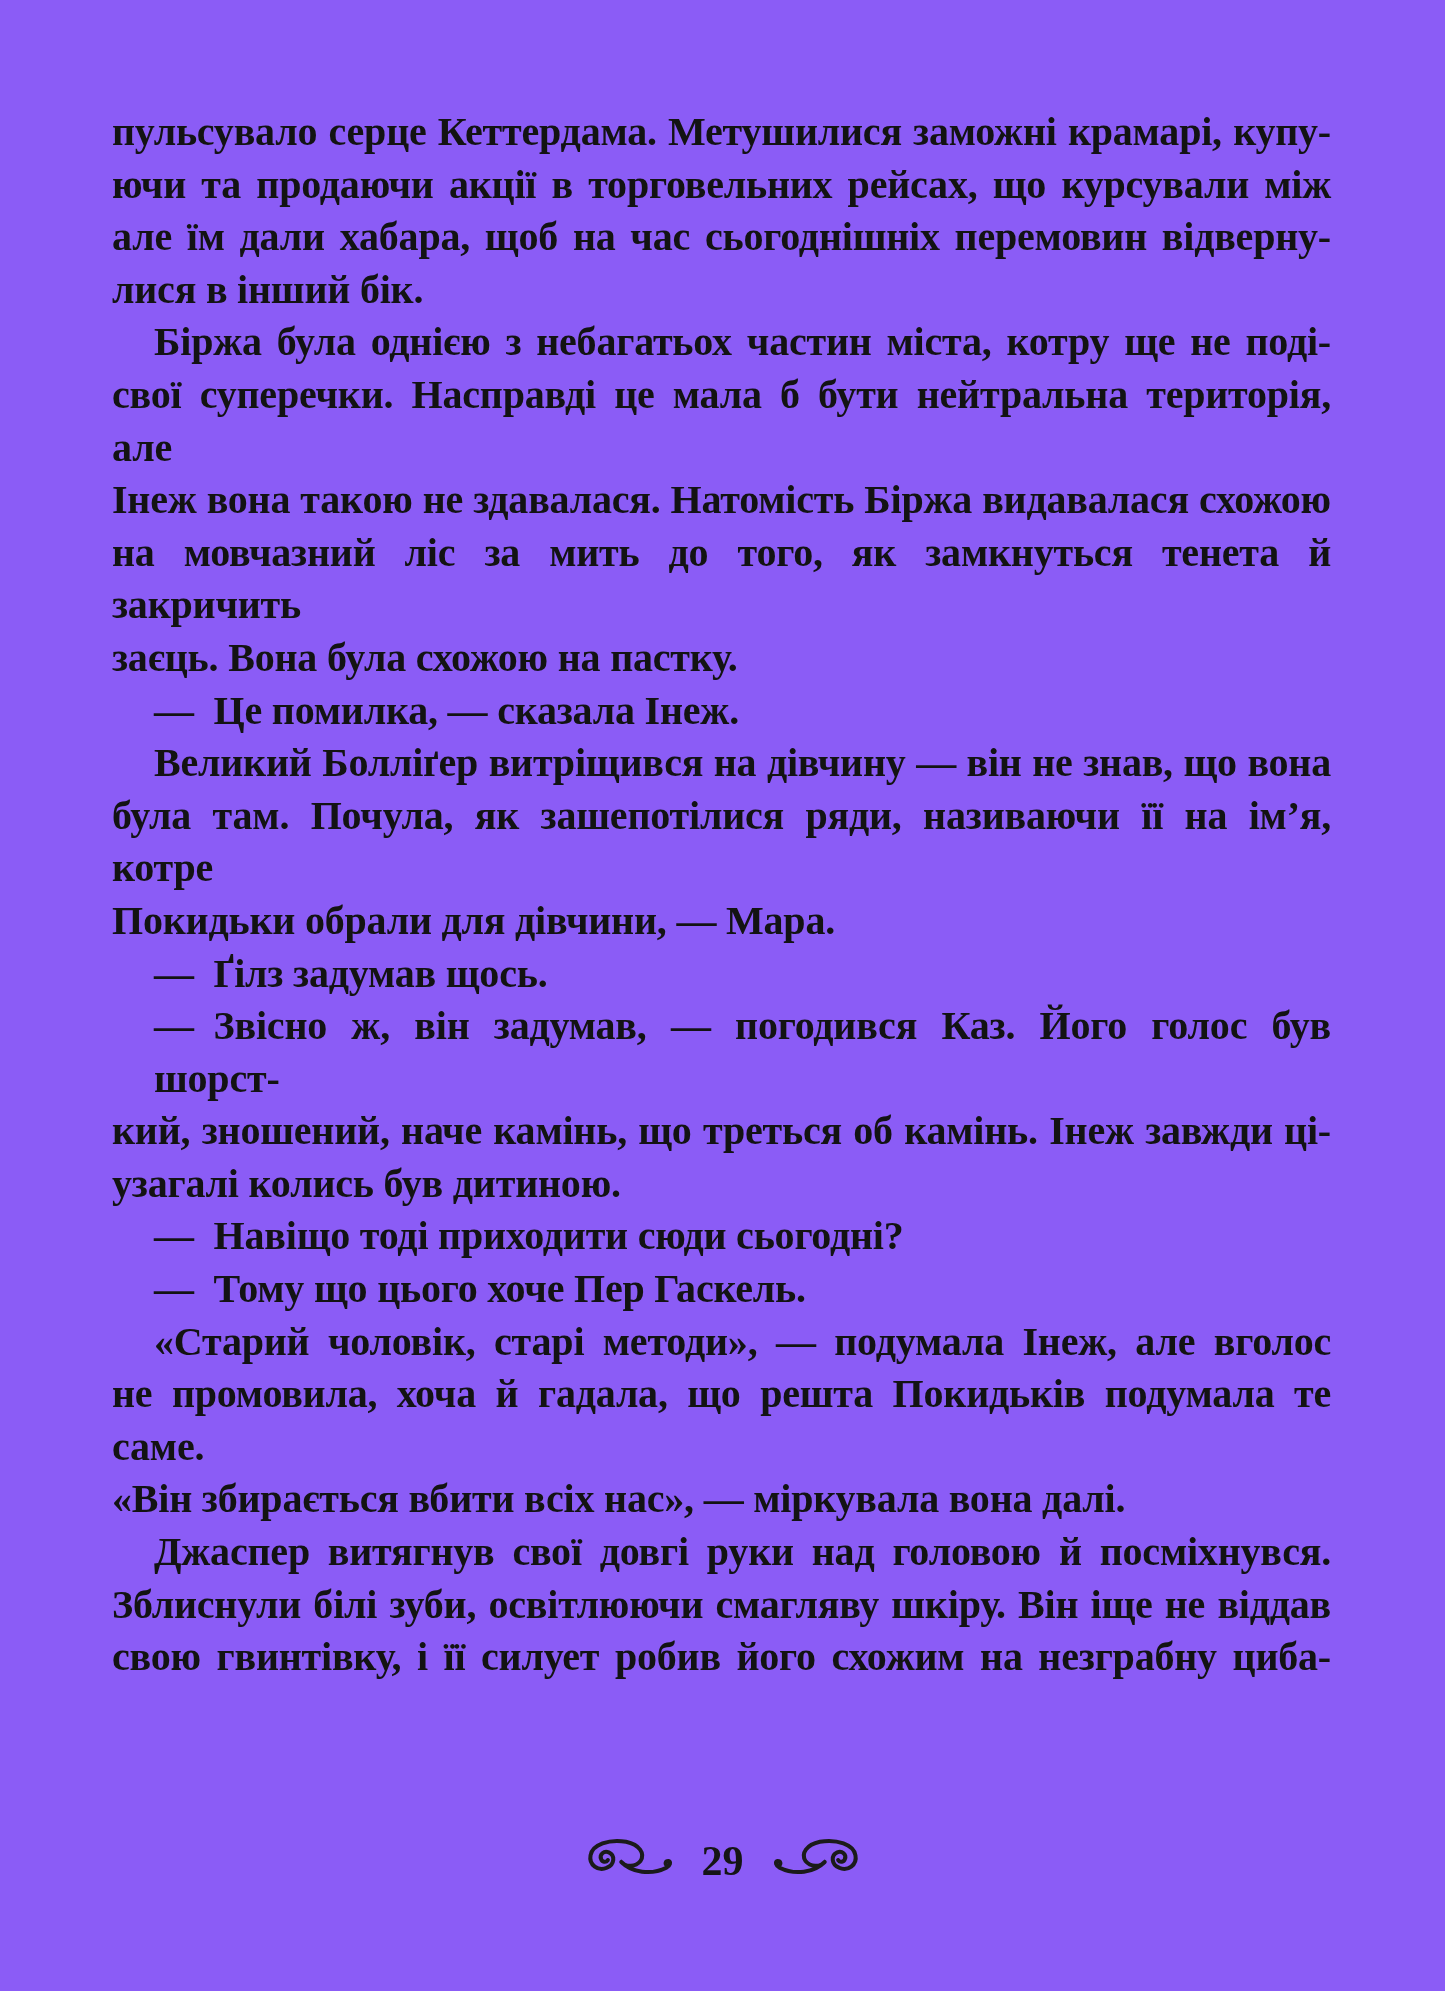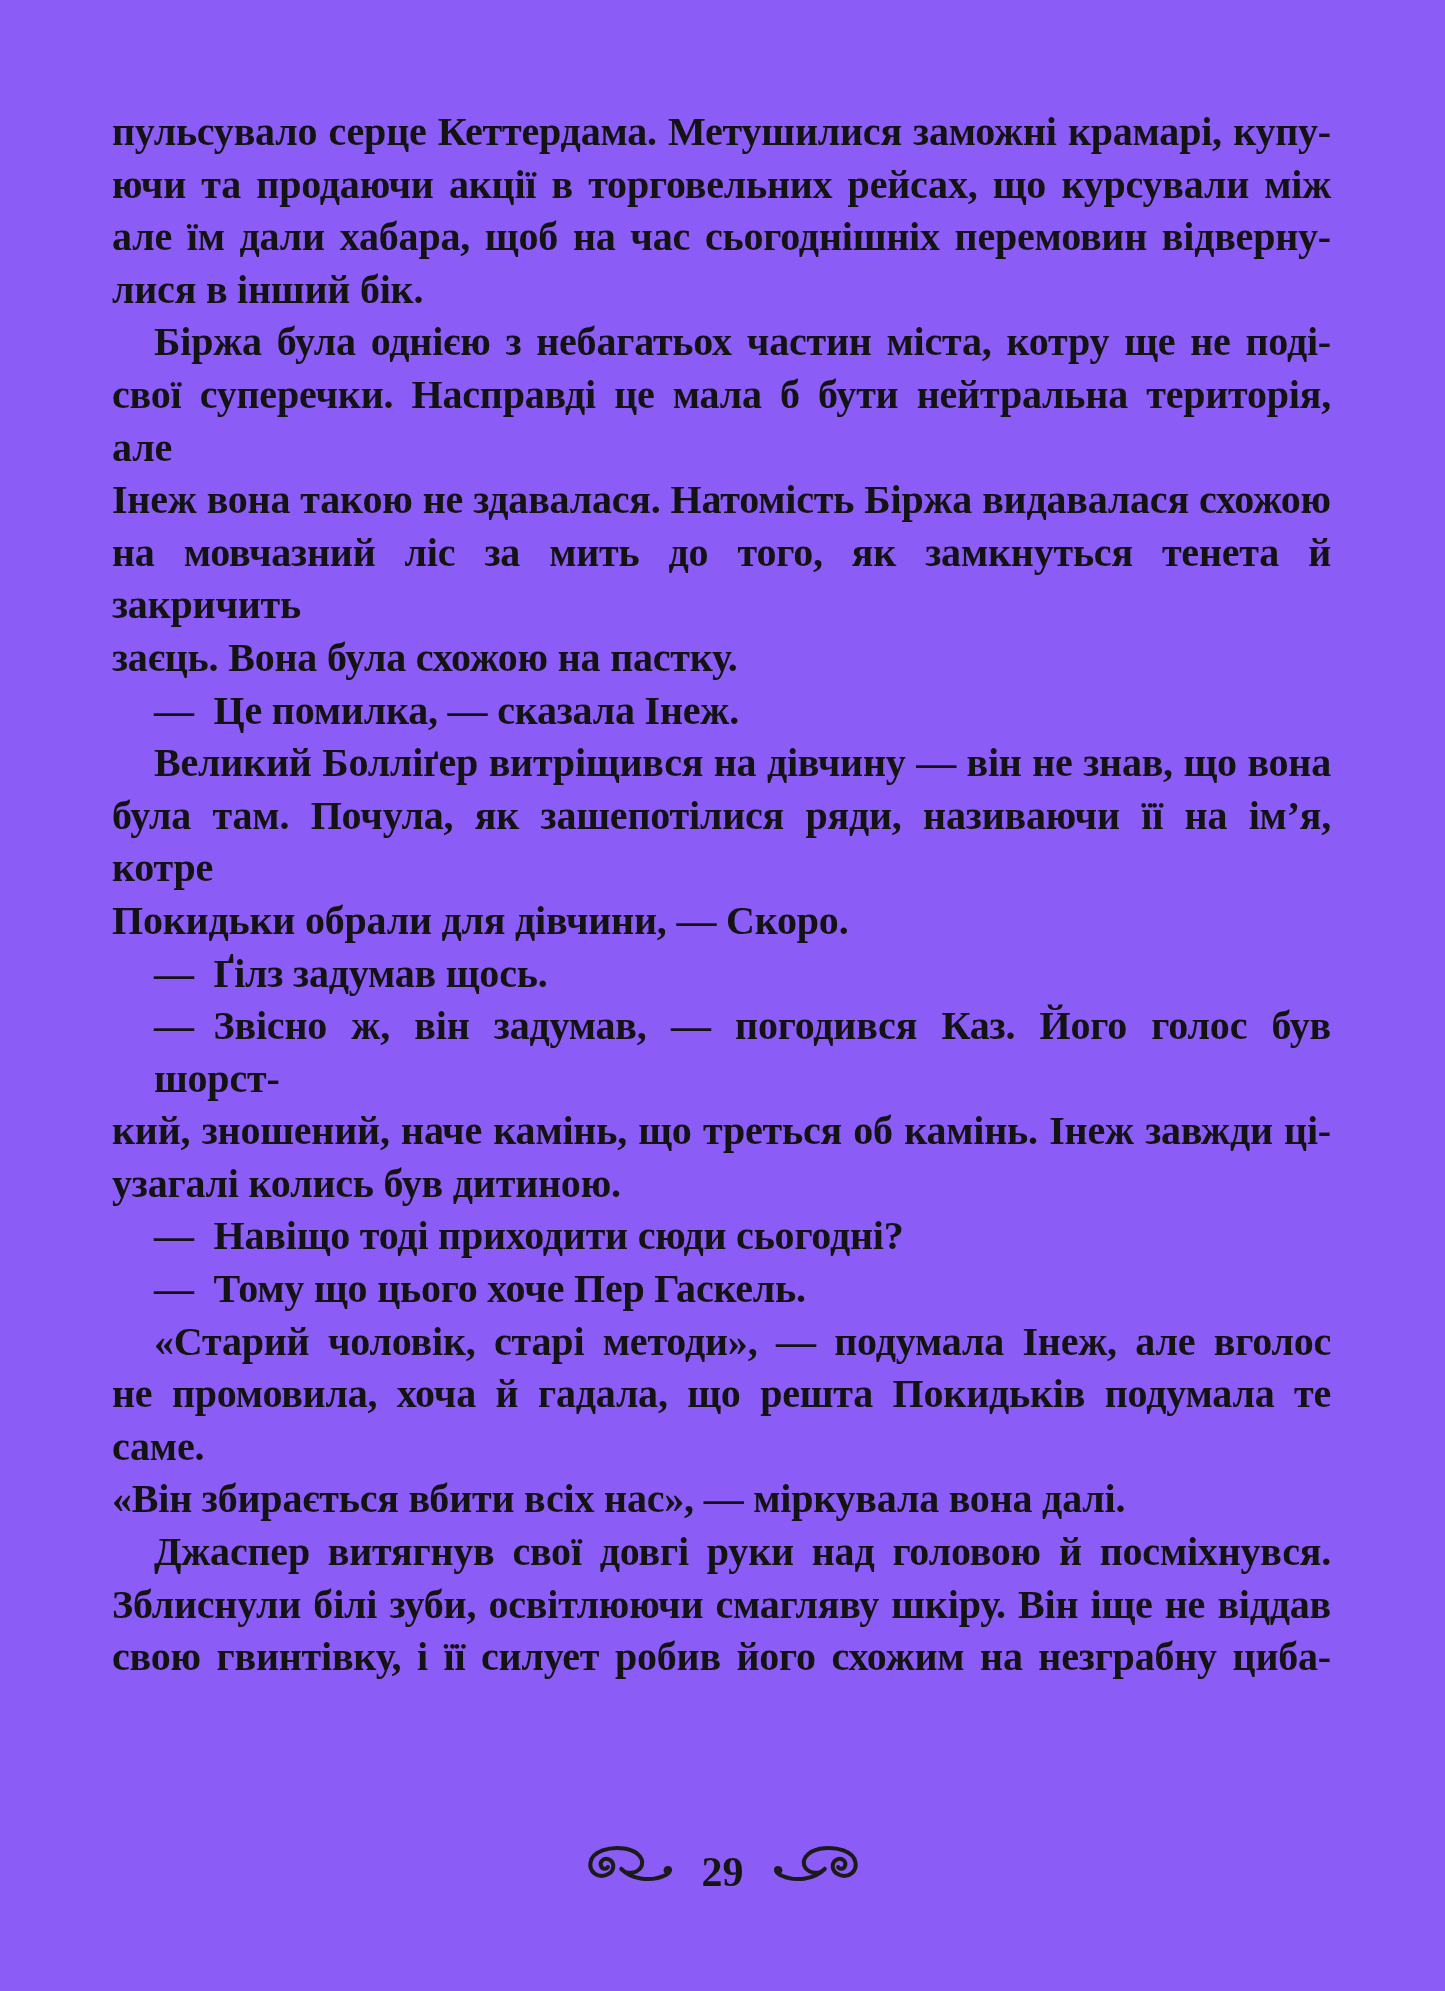--- a/index.html
+++ b/index.html
@@ -40,21 +40,20 @@
   }
   .it {
   }
   .footer {
     position: absolute;
     left: 0;
     top: 1836px;
     width: 1445px;
     height: 64px;
     display: flex;
-    align-items: center;
     justify-content: center;
     gap: 26px;
   }
   .pagenum {
     font-size: 42px;
     font-weight: 700;
     color: #151515;
     position: relative;
     top: 4px;
     line-height: 1;
@@ -74,21 +73,21 @@
       <div class="line"><span>але їм дали хабара, щоб на час сьогоднішніх перемовин відверну-</span></div>
       <div class="line end"><span>лися в інший бік.</span></div>
       <div class="line indent"><span>Біржа була однією з небагатьох частин міста, котру ще не поді-</span></div>
       <div class="line"><span>свої суперечки. Насправді це мала б бути нейтральна територія, але</span></div>
       <div class="line"><span>Інеж вона такою не </span><span class="it">здавалася</span><span>. Натомість Біржа видавалася схожою</span></div>
       <div class="line"><span>на мовчазний ліс за мить до того, як замкнуться тенета й закричить</span></div>
       <div class="line end"><span>заєць. Вона була схожою на пастку.</span></div>
       <div class="line indent end"><span>— Це помилка, — сказала Інеж.</span></div>
       <div class="line indent"><span>Великий Болліґер витріщився на дівчину — він не знав, що вона</span></div>
       <div class="line"><span>була там. Почула, як зашепотілися ряди, називаючи її на ім’я, котре</span></div>
-      <div class="line end"><span>Покидьки обрали для дівчини, — </span><span class="it">Скоро</span><span>.</span></div>
+      <div class="line end"><span>Покидьки обрали для дівчини, — </span><span class="it">Мара</span><span>.</span></div>
       <div class="line indent end"><span>— Ґілз задумав щось.</span></div>
       <div class="line indent"><span>— Звісно ж, він задумав, — погодився Каз. Його голос був шорст-</span></div>
       <div class="line"><span>кий, зношений, наче камінь, що треться об камінь. Інеж завжди ці-</span></div>
       <div class="line end"><span>узагалі колись був дитиною.</span></div>
       <div class="line indent end"><span>— Навіщо тоді приходити сюди сьогодні?</span></div>
       <div class="line indent end"><span>— Тому що цього хоче Пер Гаскель.</span></div>
       <div class="line indent"><span>«Старий чоловік, старі методи», — подумала Інеж, але вголос</span></div>
       <div class="line"><span>не промовила, хоча й гадала, що решта Покидьків подумала те саме.</span></div>
       <div class="line end"><span>«Він збирається вбити всіх нас», — міркувала вона далі.</span></div>
       <div class="line indent"><span>Джаспер витягнув свої довгі руки над головою й посміхнувся.</span></div>

